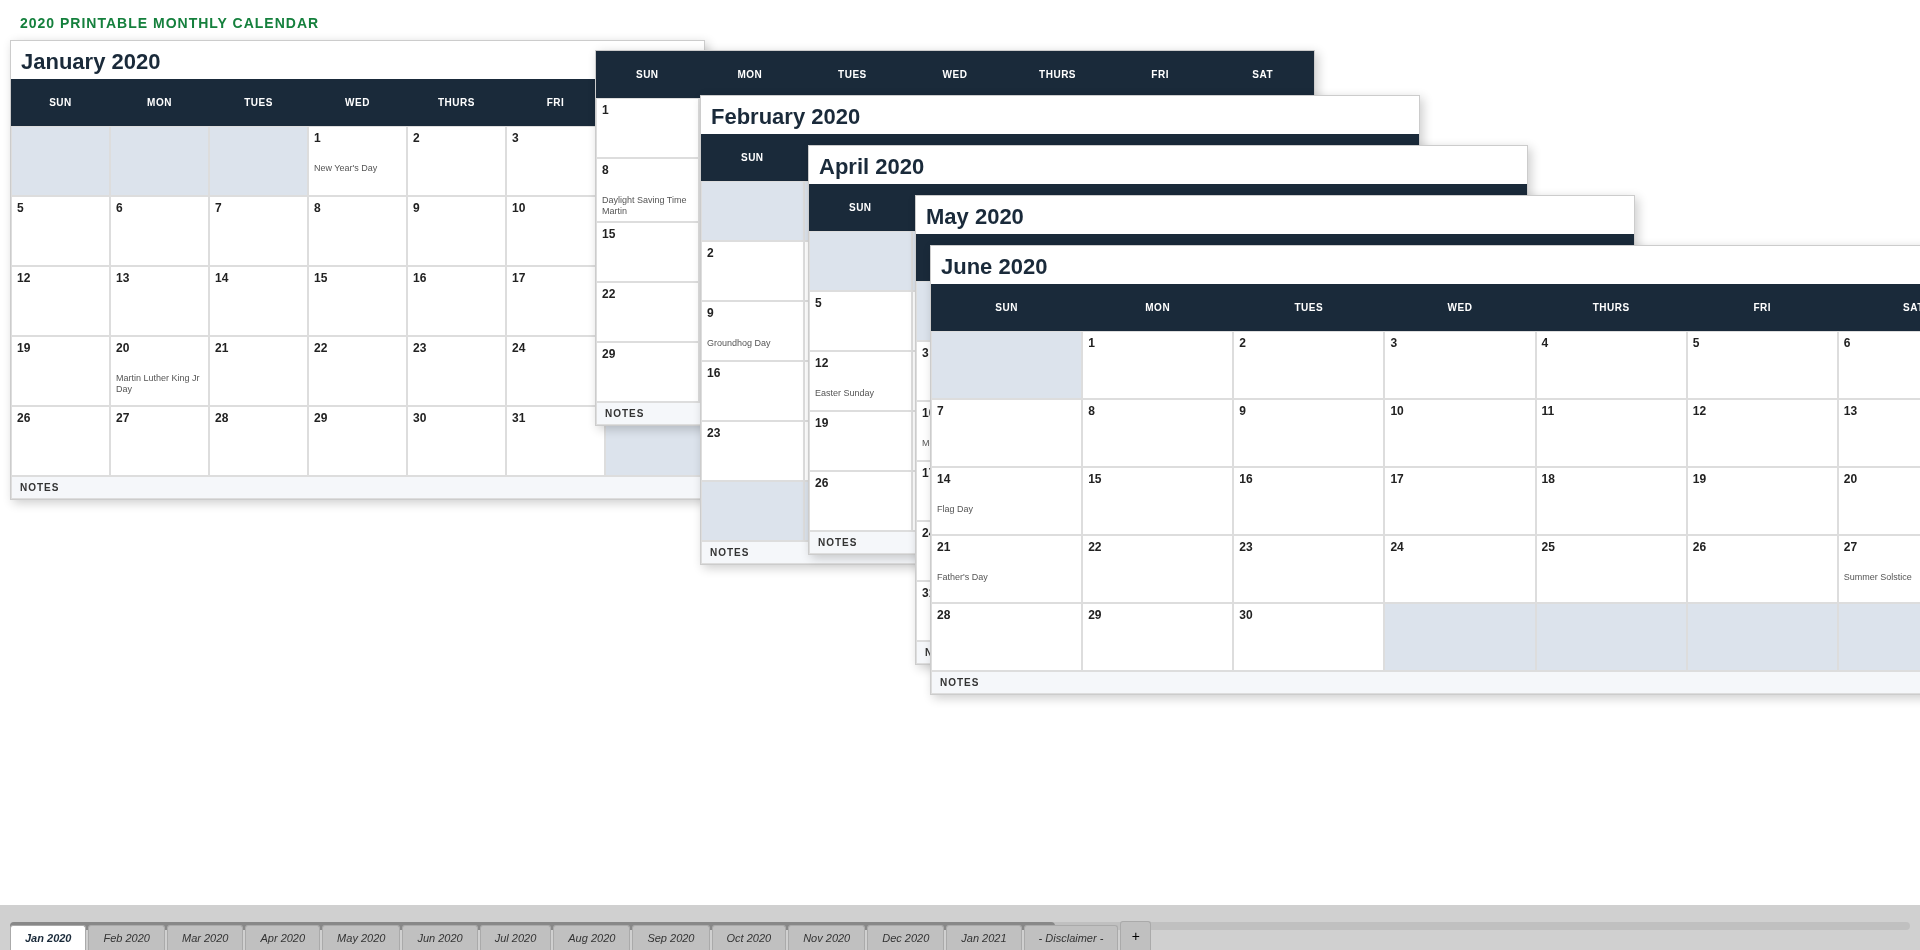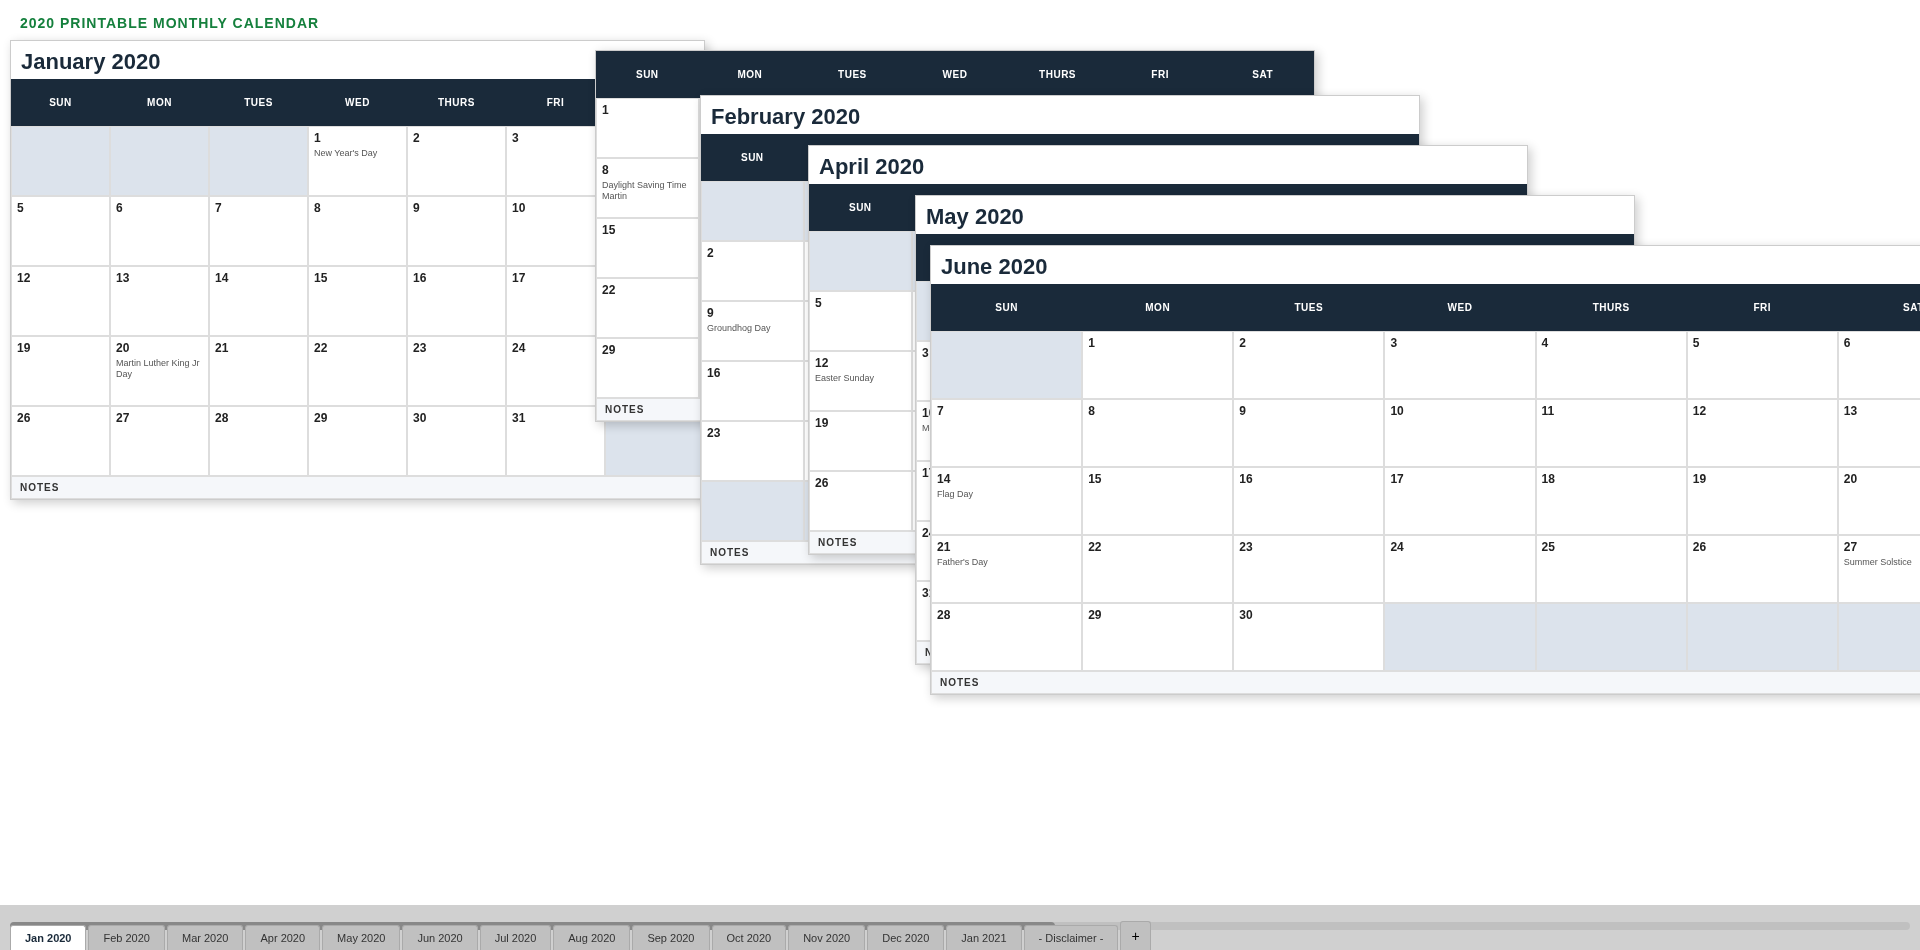--- a/index.html
+++ b/index.html
@@ -58,21 +58,21 @@
       border: 1px solid #ddd;
       padding: 4px 5px;
       font-size: 11px;
       color: #222;
       min-height: 60px;
       vertical-align: top;
       position: relative;
     }
     .cal-cell.shaded { background: #dce3ec; }
     .cal-cell .day-num { font-weight: bold; font-size: 12px; }
-    .cal-cell .holiday { font-size: 9px; color: #555; margin-top: 3px; line-height: 1.2; }
+    .cal-cell .holiday { font-size: 9px; color: #555; margin-top: 18px; line-height: 1.2; }
 
     .notes-row {
       border: 1px solid #ddd;
       padding: 5px 8px;
       font-size: 10px;
       font-weight: bold;
       color: #333;
       letter-spacing: 1px;
       background: #f5f7fa;
     }
@@ -474,21 +474,21 @@
     </div>
     <div class="notes-row">NOTES</div>
   </div>
 
 </div>
 
 <div class="tab-bar">
   <div style="position:absolute; bottom: 20px; left: 10px; right: 10px; height: 8px; background: #c0c0c0; border-radius: 4px;">
     <div style="position:absolute; left: 0; width: 55%; height: 100%; background: #888; border-radius: 4px;"></div>
   </div>
-  <div style="display:flex; align-items:flex-end; gap:2px; padding-left:10px; position:absolute; bottom:0; left:0;">
+  <div style="display:flex; align-items:flex-end; gap:2px; padding-left:10px; position:absolute; bottom:0; left:0;font-style:italic;">
     <div class="tab active">Jan 2020</div>
     <div class="tab">Feb 2020</div>
     <div class="tab">Mar 2020</div>
     <div class="tab">Apr 2020</div>
     <div class="tab">May 2020</div>
     <div class="tab">Jun 2020</div>
     <div class="tab">Jul 2020</div>
     <div class="tab">Aug 2020</div>
     <div class="tab">Sep 2020</div>
     <div class="tab">Oct 2020</div>

